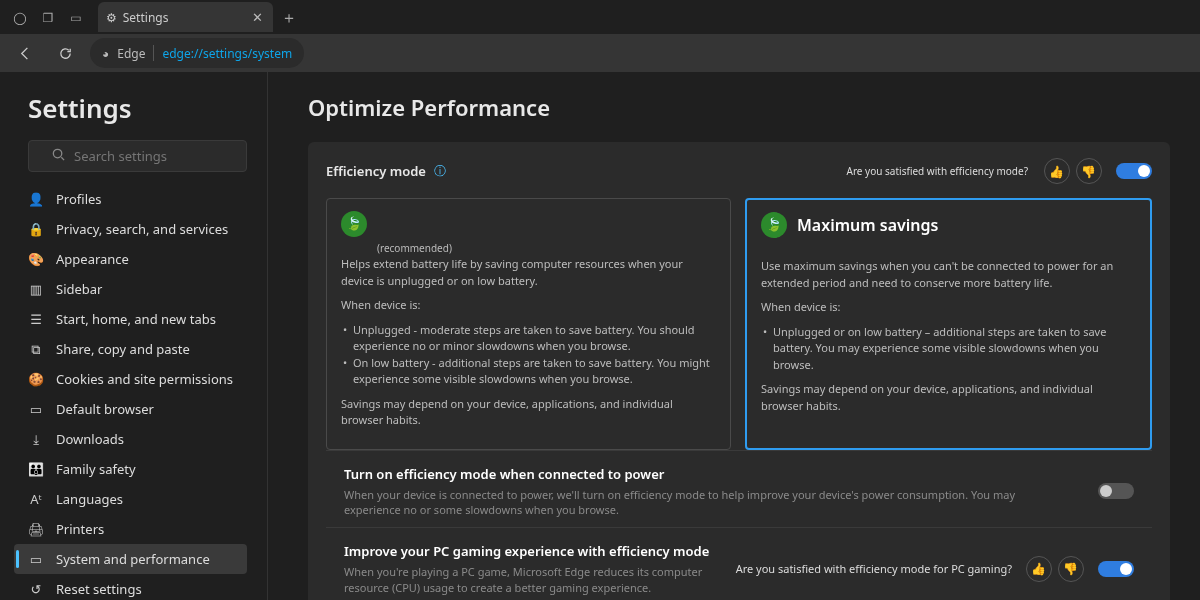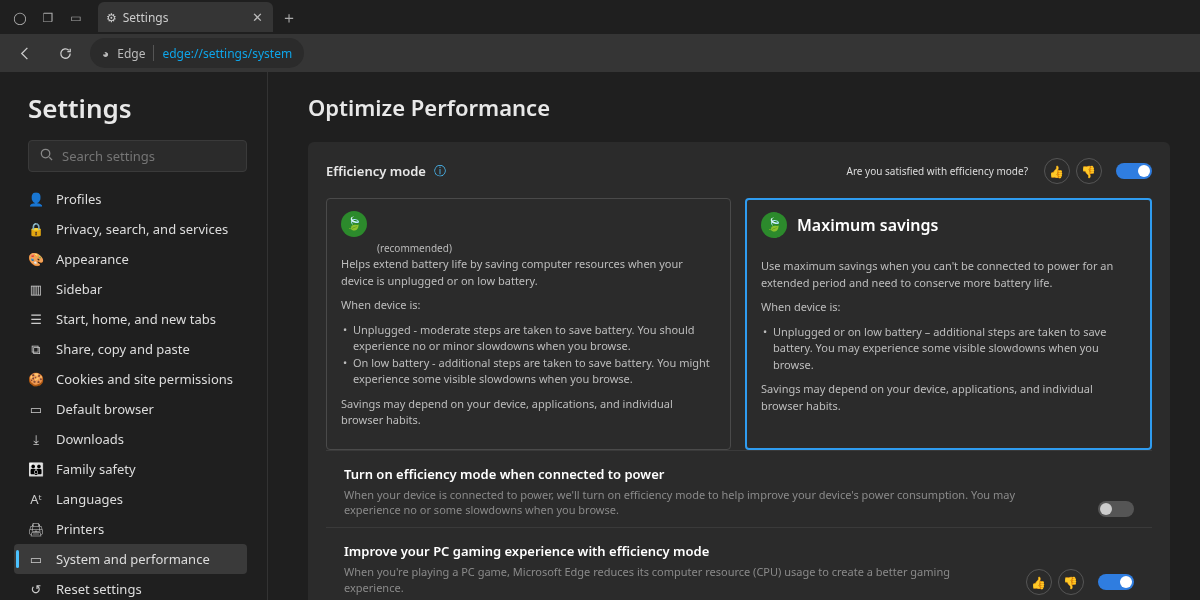--- a/index.html
+++ b/index.html
@@ -17,21 +17,21 @@
   .navbar { height:38px; background:#353535; display:flex; align-items:center; padding:0 10px; gap:10px; }
   .navbtn { width:30px; height:30px; display:flex; align-items:center; justify-content:center; color:#ccc; cursor:pointer; border-radius:4px; }
   .addrbox { flex:0 0 auto; display:flex; align-items:center; background:#2b2b2b; border-radius:16px; height:30px; padding:0 12px; gap:8px; font-size:12px; color:#bbb; }
   .addrbox .divider { width:1px; height:16px; background:#555; }
   .addrbox .url { color:#0ea5e9; }
   
   
   .main { display:flex; height:528px; }
   .sidebar { width:268px; background:#1f1f1f; padding:18px 20px 0 28px; border-right:1px solid #333; }
   .sidebar h1 { font-size:26px; font-weight:600; margin-bottom:14px; }
-  .search { display:flex; align-items:center; background:#2b2b2b; border:1px solid #3a3a3a; border-radius:4px; height:32px; padding:0 10px; gap:8px; color:#888; font-size:13px; margin-bottom:12px; }
+  .search { display:flex; align-items:center; background:#2b2b2b; border:1px solid #3a3a3a; border-radius:4px; height:32px; padding:0 22px; gap:8px; color:#888; font-size:13px; margin-bottom:12px; }
   .search input { background:none; border:none; outline:none; color:#ddd; font-size:13px; flex:1; }
   .navlist { list-style:none; margin-left:-14px; }
   .navlist li { display:flex; align-items:center; gap:12px; padding:6px 10px 6px 14px; font-size:13px; color:#ddd; cursor:pointer; border-radius:4px; position:relative; }
   .navlist li.active { background:#3a3a3a; }
   .navlist li.active::before { content:""; position:absolute; left:2px; top:6px; bottom:6px; width:3px; background:#4cc2ff; border-radius:2px; }
   .navlist .ico { width:16px; display:flex; justify-content:center; color:#ccc; }
   
   .content { flex:1; overflow-y:auto; padding:20px 30px 10px 40px; }
   .content h2 { font-size:22px; font-weight:600; margin-bottom:20px; }
   
@@ -54,21 +54,21 @@
   .card.sel { border:2px solid #2f9cf0; }
   .cardhead { display:flex; align-items:center; gap:10px; margin-bottom:4px; }
   .leaf { width:26px; height:26px; border-radius:50%; background:#2c8a2c; display:flex; align-items:center; justify-content:center; color:#fff; font-size:13px; flex-shrink:0; }
   .cardtitle { font-size:16px; font-weight:600; color:#fff; }
   .rec { font-size:10px; color:#bbb; margin-left:36px; margin-bottom:0; }
   .card p { margin-bottom:8px; }
   .card ul { list-style:none; padding-left:0; margin-bottom:8px;}
   .card ul li { padding-left:12px; position:relative; }
   .card ul li::before { content:"•"; position:absolute; left:2px; }
   
-  .row { display:flex; align-items:flex-end; padding:14px 18px 10px 18px; border-top:1px solid #3a3a3a; }
+  .row { display:flex; align-items:center; padding:14px 18px 10px 18px; border-top:1px solid #3a3a3a; }
   .row .rleft { flex:1; padding-right:16px; }
   .row .rtitle { font-size:13px; font-weight:600; color:#fff; }
   .row .rdesc { font-size:11px; color:#8a8a8a; margin-top:4px; line-height:1.4; }
   .row .rright { display:flex; align-items:center; }
   .row .fbtext { font-size:11px; color:#ddd; margin-right:8px; }
   
   svg { width:15px; height:15px; }
 </style>
 </head>
 <body>
@@ -230,20 +230,21 @@
             </div>
         </div>
       </div>
 
       <div class="row">
         <div class="rleft">
           <div class="rtitle">Improve your PC gaming experience with efficiency mode</div>
           <div class="rdesc">When you're playing a PC game, Microsoft Edge reduces its computer resource (CPU) usage to create a better gaming experience.</div>
         </div>
         <div class="rright">
+          <span class="fbtext">Are you satisfied with efficiency mode for PC gaming?</span>
           <div class="thumbbtn">👍</div>
           <div class="thumbbtn">👎</div>
           <div class="toggle on">
               <div class="knob"></div>
             </div>
         </div>
       </div>
 
     </div>
   </div>

